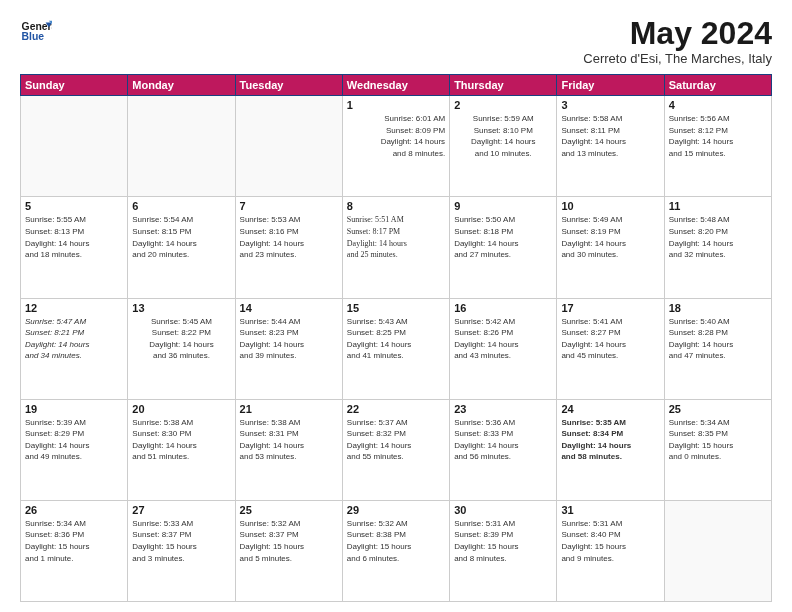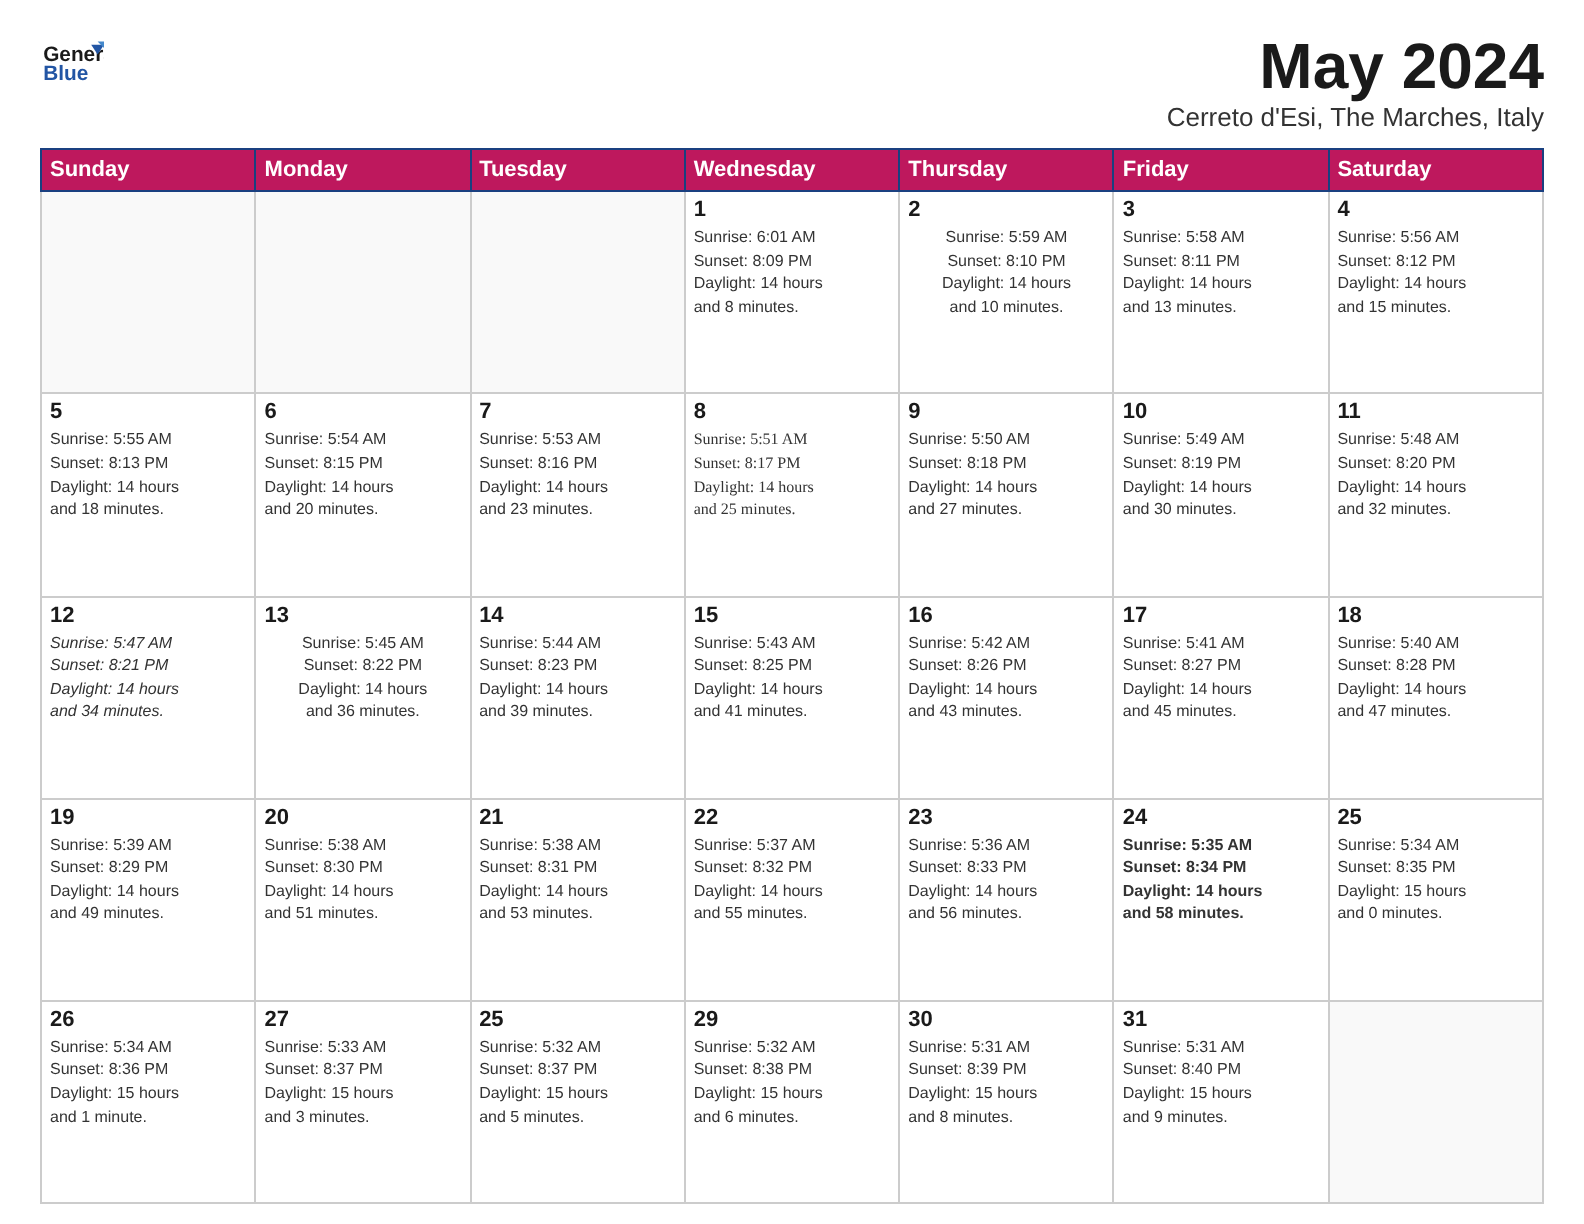--- a/index.html
+++ b/index.html
@@ -117,21 +117,21 @@
           <th>Saturday</th>
         </tr>
     </thead>
     <tbody id="calendar-body">
     <tr>
           <td class="empty"></td>
           <td class="empty"></td>
           <td class="empty"></td>
           <td>
             <div class="day-num">1</div>
-            <div class="day-info" style="white-space: pre-line;">Sunrise: 6:01 AM
+            <div class="day-info" style="white-space: pre-line; text-align: right;">Sunrise: 6:01 AM
 Sunset: 8:09 PM
 Daylight: 14 hours
 and 8 minutes.</div>
           </td>
           <td>
             <div class="day-num">2</div>
             <div class="day-info" style="white-space: pre-line; text-align: center;">Sunrise: 5:59 AM
 Sunset: 8:10 PM
 Daylight: 14 hours
 and 10 minutes.</div>

